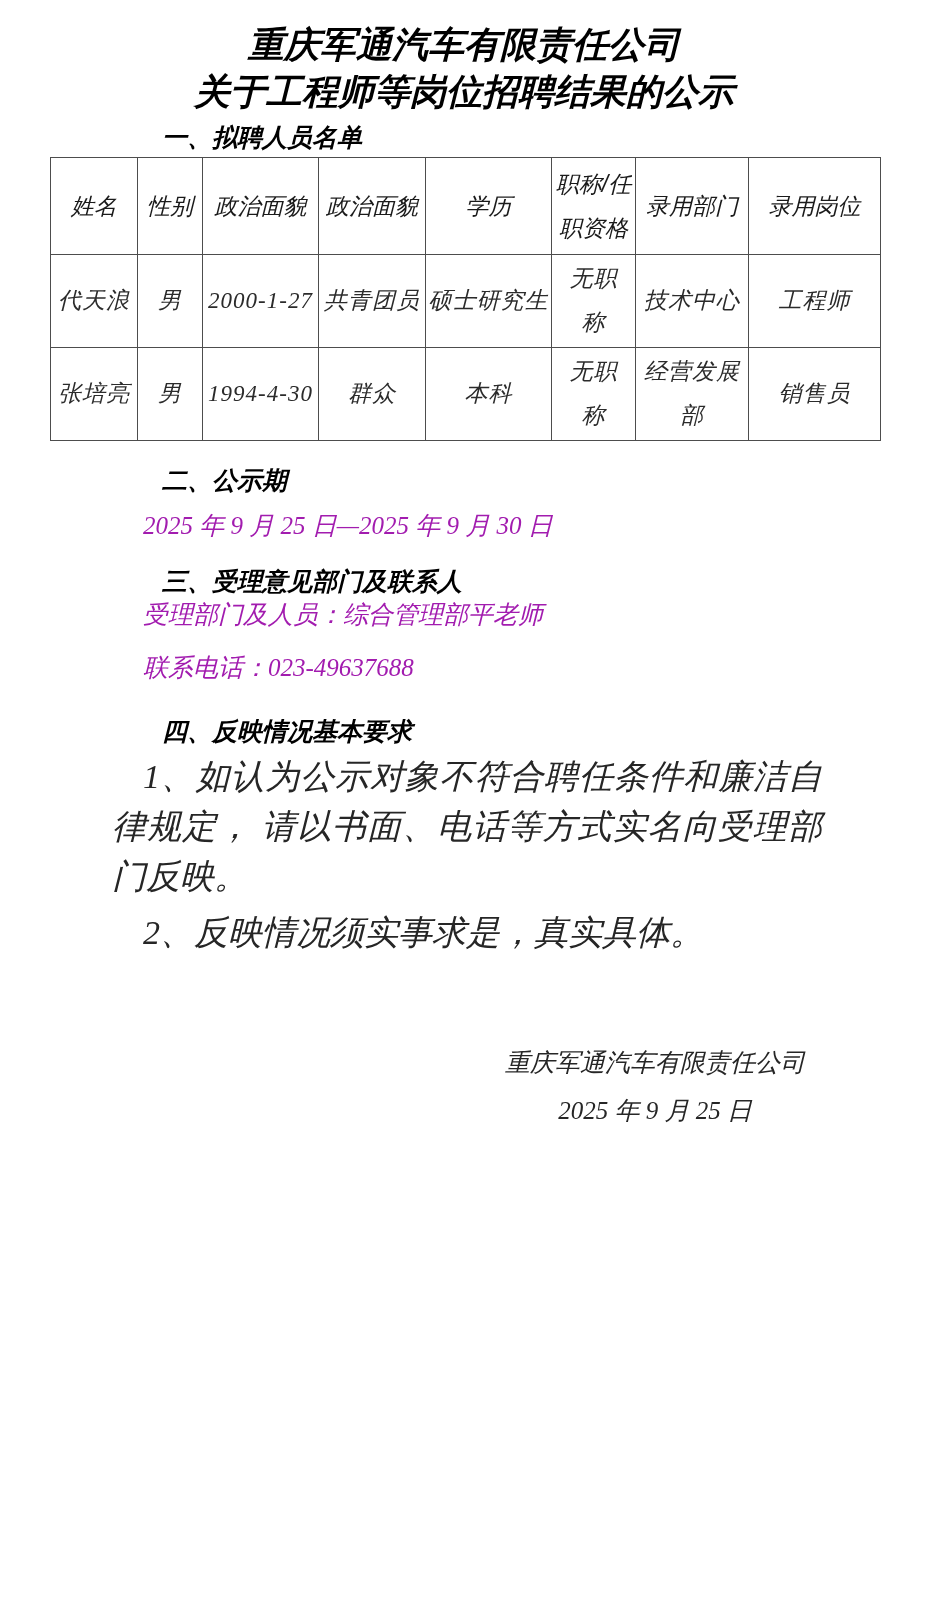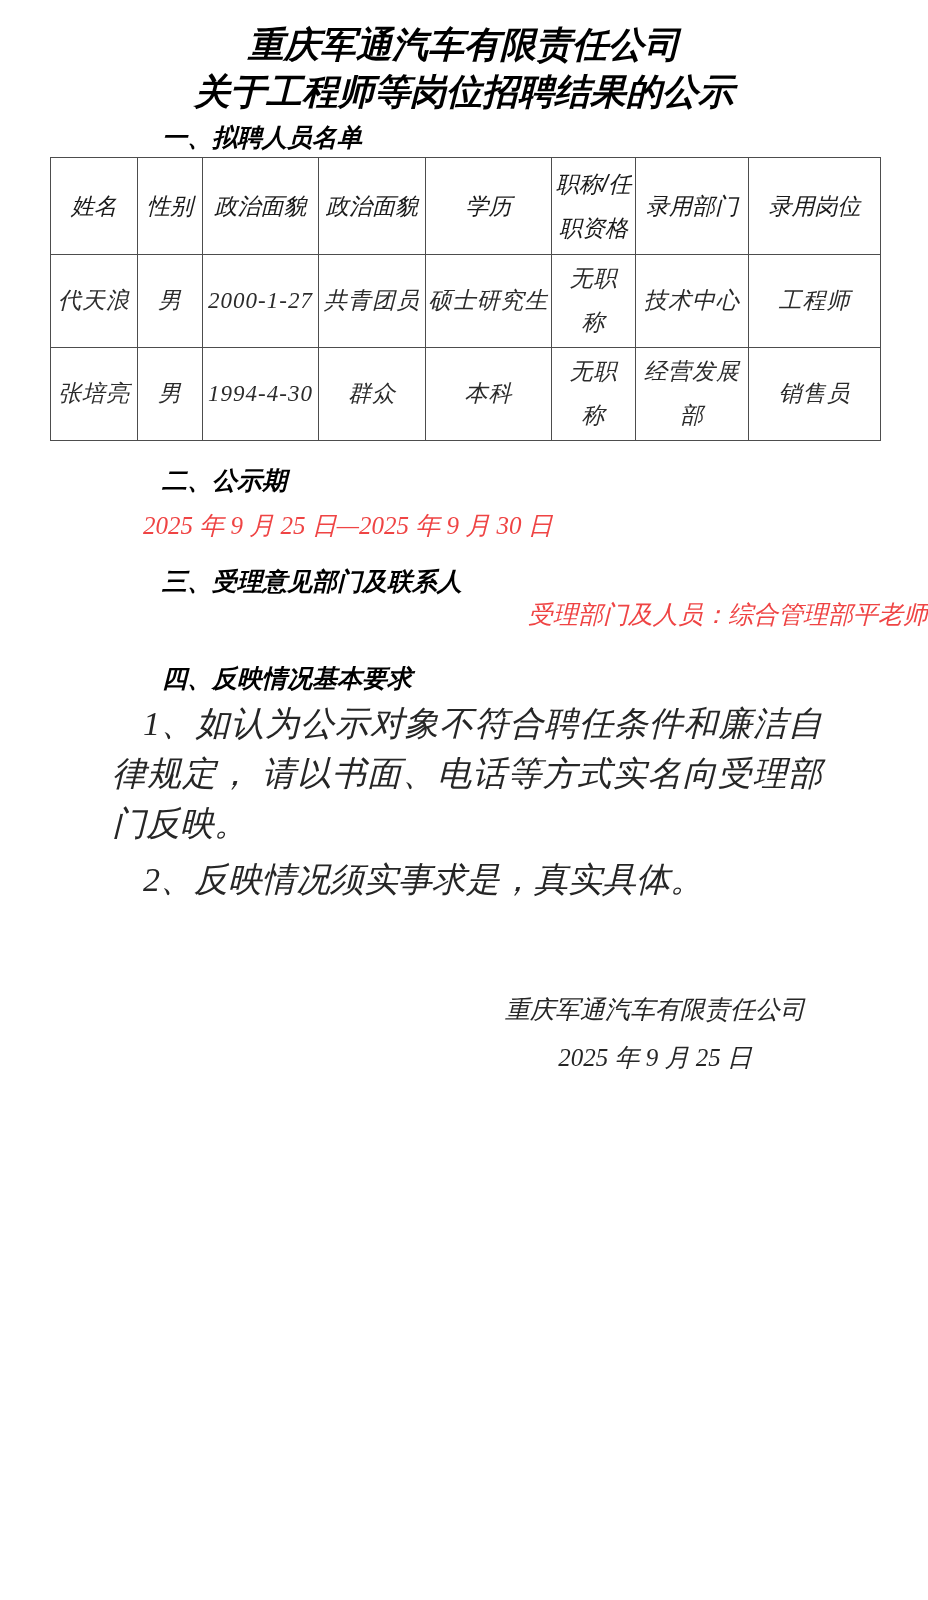--- a/index.html
+++ b/index.html
@@ -67,25 +67,25 @@
     color: #1a1a1a;
     letter-spacing: 0;
   }
   .doc-table td {
     height: 90px;
     font-family: "Liberation Serif", serif;
   }
   .plain-line {
     font-size: 25px;
     line-height: 30px;
-    color: #ef4444;
+    color: #a21caf;
     margin-left: 143px;
   }
   .period-line  { margin-top: 15px; }
-  .contact-line { margin-top: 3px; text-align: right; }
+  .contact-line { margin-top: 3px; }
   .phone-line   { margin-top: 23px; }
   .req-item {
     margin: 0 106px 0 112px;
     font-size: 34px;
     line-height: 50px;
     text-align: justify;
     text-indent: 31px;
     color: #262626;
   }
   .req-1 { margin-top: 5px; }
@@ -162,20 +162,21 @@
         <td>销售员</td>
       </tr>
     </tbody>
   </table>
 
   <div class="h-section h2-sec">二、公示期</div>
   <div class="plain-line period-line">2025 年 9 月 25 日—2025 年 9 月 30 日</div>
 
   <div class="h-section h3-sec">三、受理意见部门及联系人</div>
   <div class="plain-line contact-line">受理部门及人员：综合管理部平老师</div>
+  <div class="plain-line phone-line">联系电话：023-49637688</div>
 
   <div class="h-section h4-sec">四、反映情况基本要求</div>
   <p class="req-item req-1">1、如认为公示对象不符合聘任条件和廉洁自律规定， 请以书面、电话等方式实名向受理部门反映。</p>
   <p class="req-item req-2">2、反映情况须实事求是，真实具体。</p>
 
   <div class="signature">
     <div class="sig-company">重庆军通汽车有限责任公司</div>
     <div class="sig-date">2025 年 9 月 25 日</div>
   </div>
 

